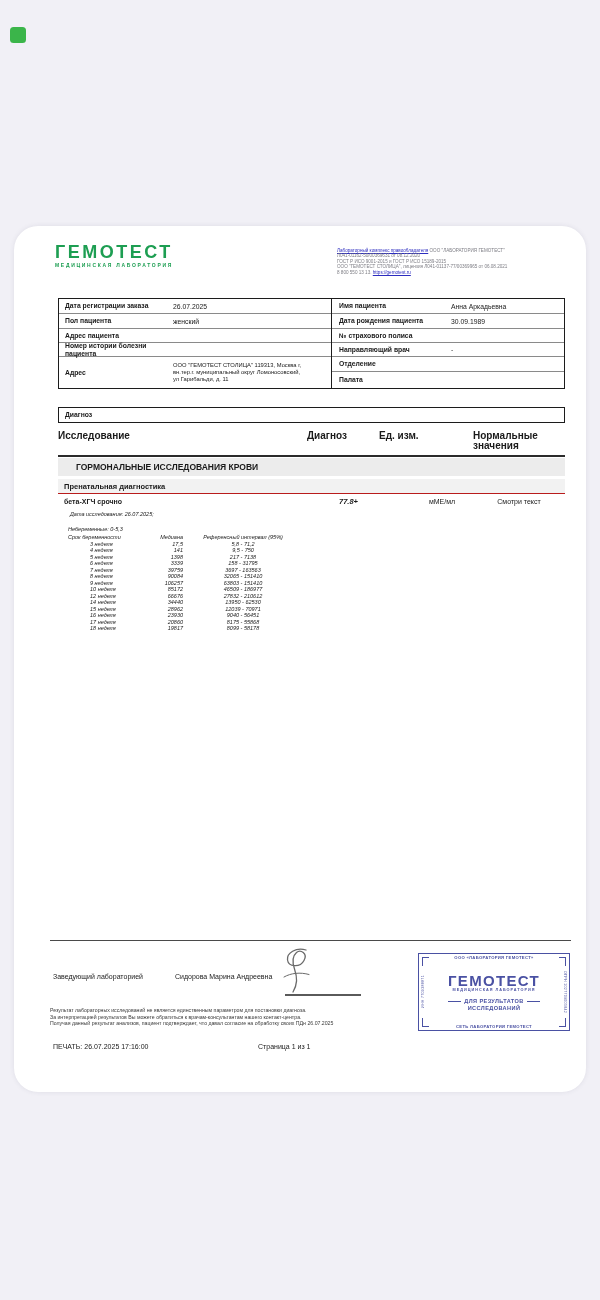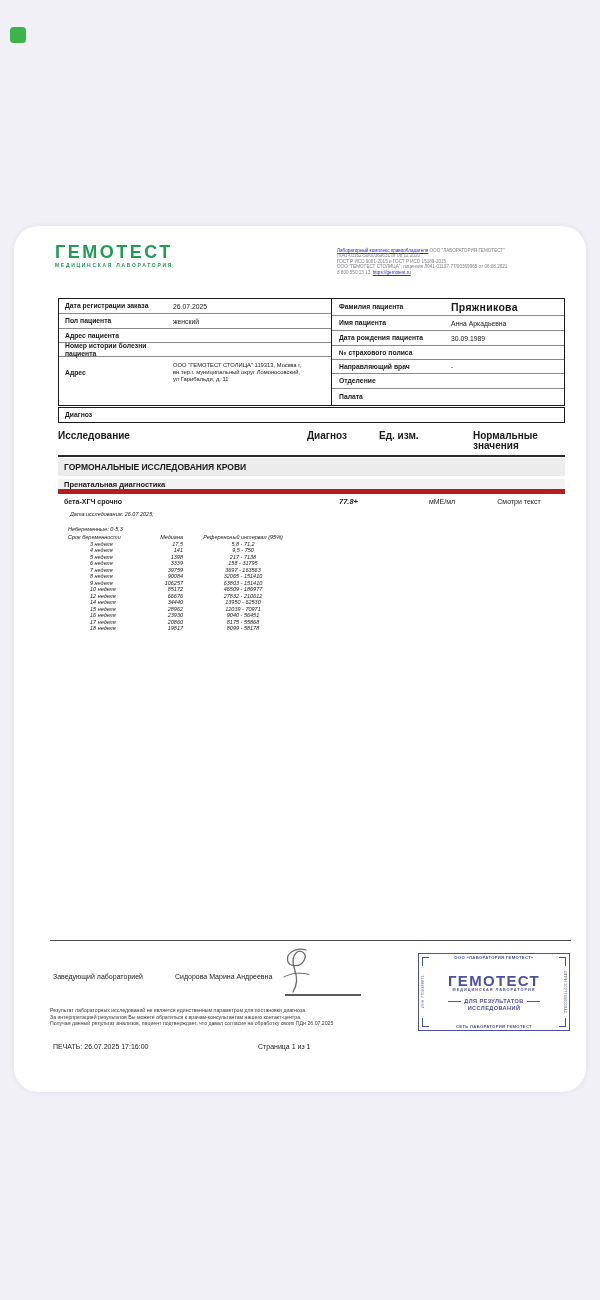--- a/index.html
+++ b/index.html
@@ -65,27 +65,27 @@
   .results-header {
     position: absolute; left: 44px; top: 205px; width: 507px;
     display: flex; font-weight: bold; font-size: 10px; 
     line-height: 9.5px;
   }
   .col-test { flex: 1; } .col-value { width: 72px; } .col-unit { width: 62px; } .col-normal { width: 92px; margin-left: 32px; }
   .header-rule { position: absolute; left: 44px; top: 229px; width: 507px; height: 1.5px; background: #2b2b2b; }
   .section-band {
     position: absolute; left: 44px; top: 232px; width: 507px; height: 18px;
     background: #ececec; display: flex; align-items: center;
-    font-weight: bold; font-size: 8.5px; padding-left: 6px;
+    font-weight: bold; font-size: 8.5px; padding-left: 18px;
   }
   .subsection-band {
     position: absolute; left: 44px; top: 253px; width: 507px; height: 15px;
     background: #f2f2f2; display: flex; align-items: center;
     font-weight: bold; font-size: 7.5px; padding-left: 6px;
-    border-bottom: 5px solid #b91c1c;
+    border-bottom: 1px solid #b91c1c;
   }
   .result-row { position: absolute; left: 44px; top: 271px; width: 507px; display: flex; align-items: center; }
   .result-name { flex: 1; font-size: 7px; font-weight: bold; padding-left: 6px; text-align: left; }
   .result-value { width: 72px; font-size: 7.5px; font-weight: bold; font-style: italic; text-align: left; }
   .result-unit { width: 62px; font-size: 7px; text-align: center; }
   .result-normal { width: 92px; font-size: 7px; text-align: center; }
   
   .study-date { position: absolute; left: 56px; top: 285px; font-size: 5.5px; font-style: italic; color: #222; }
   .nonpregnant { position: absolute; left: 54px; top: 300px; font-size: 5.5px; font-style: italic; color: #222; }
   .ref-table { position: absolute; left: 44px; top: 308px; font-size: 5.5px; font-style: italic; color: #222; }
@@ -171,24 +171,20 @@
       <div class="info-row h14">
         <span class="info-label">Номер истории болезни пациента</span>
         <span class="info-value"></span>
       </div>
       <div class="info-row h31">
         <span class="info-label">Адрес</span>
         <span class="info-value addr-value">ООО "ГЕМОТЕСТ СТОЛИЦА" 119313, Москва г, вн.тер.г. муниципальный округ Ломоносовский, ул Гарибальди, д. 11</span>
       </div>
     </div>
     <div class="info-right">
-      <div class="info-row h17">
-        <span class="info-label">Фамилия пациента</span>
-        <span class="info-value big-value">Пряжникова</span>
-      </div>
       <div class="info-row h15">
         <span class="info-label">Имя пациента</span>
         <span class="info-value">Анна Аркадьевна</span>
       </div>
       <div class="info-row h15">
         <span class="info-label">Дата рождения пациента</span>
         <span class="info-value">30.09.1989</span>
       </div>
       <div class="info-row h14">
         <span class="info-label">№ страхового полиса</span>

